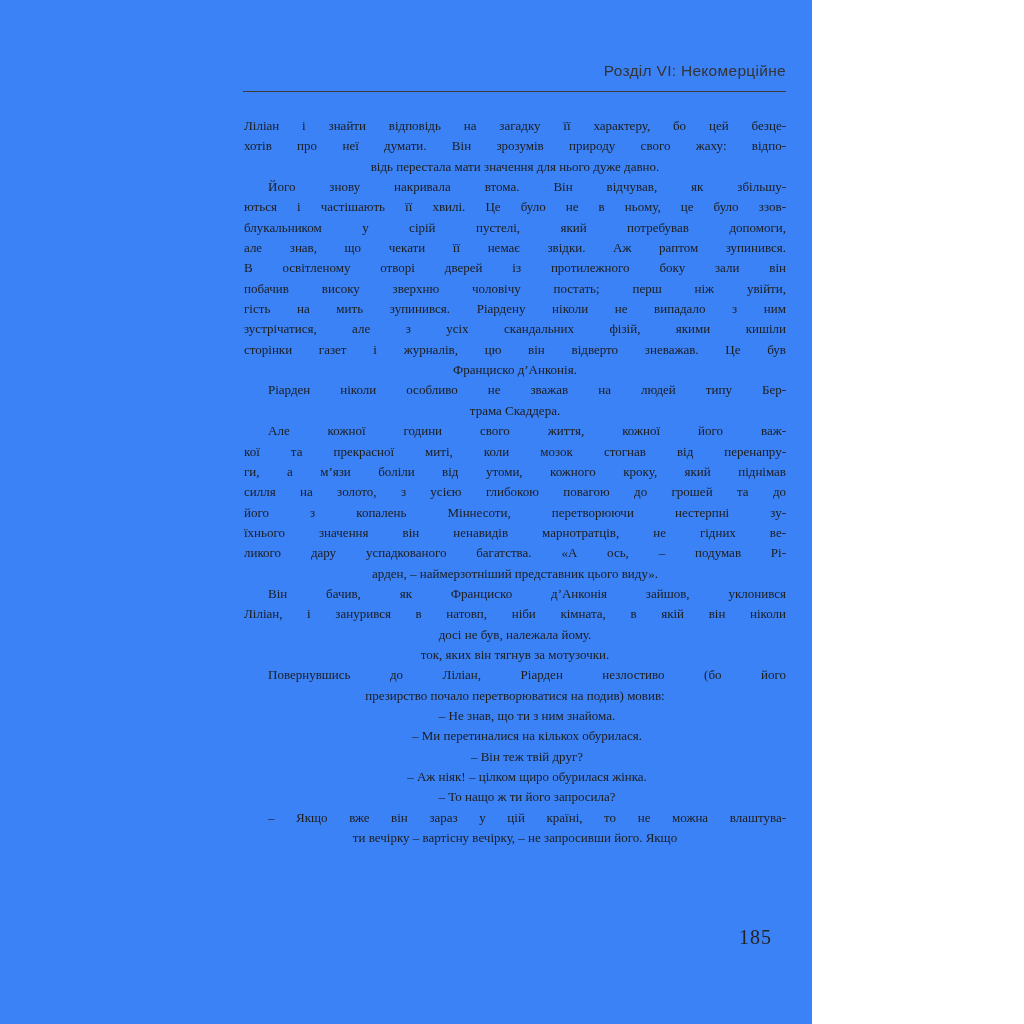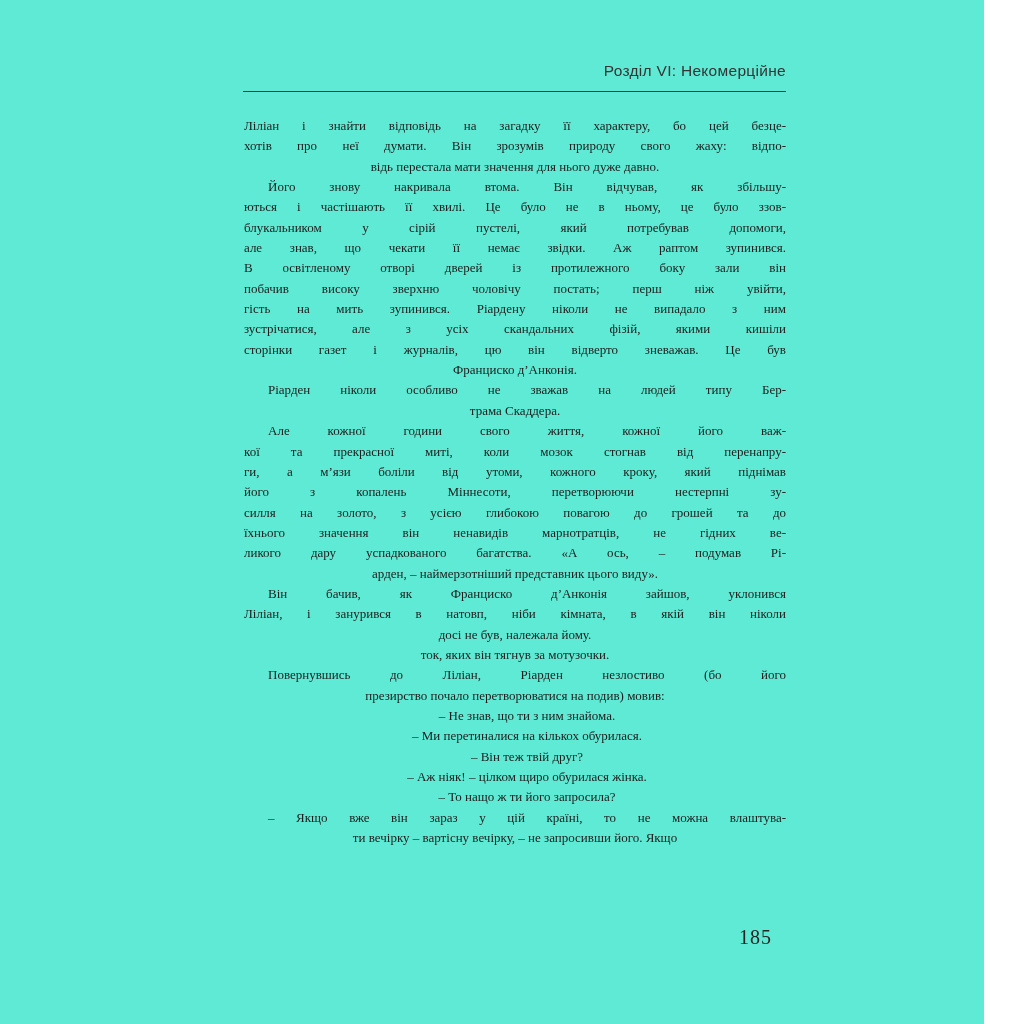--- a/index.html
+++ b/index.html
@@ -2,23 +2,23 @@
 <html><head>
 <meta charset="utf-8">
 <style>
   html, body {
     margin: 0;
     padding: 0;
     background: #ffffff;
   }
   .page {
     position: relative;
-    width: 984px;
+    width: 812px;
     height: 1024px;
-    background: #5eead4;
+    background: #3b82f6;
     overflow: hidden;
   }
   .chapter-header {
     position: absolute;
     left: 244px;
     top: 62px;
     width: 542px;
     text-align: right;
     font-family: "Liberation Sans", sans-serif;
     font-size: 15.5px;
@@ -102,22 +102,22 @@
       <div class="line jl">побачив високу зверхню чоловічу постать; перш ніж увійти,</div>
       <div class="line jl">гість на мить зупинився. Ріардену ніколи не випадало з ним</div>
       <div class="line jl">зустрічатися, але з усіх скандальних фізій, якими кишіли</div>
       <div class="line jl">сторінки газет і журналів, цю він відверто зневажав. Це був</div>
       <div class="line end">Франциско д’Анконія.</div>
       <div class="line jl ind">Ріарден ніколи особливо не зважав на людей типу Бер-</div>
       <div class="line end">трама Скаддера.</div>
       <div class="line jl ind">Але кожної години свого життя, кожної його важ-</div>
       <div class="line jl">кої та прекрасної миті, коли мозок стогнав від перенапру-</div>
       <div class="line jl">ги, а м’язи боліли від утоми, кожного кроку, який піднімав</div>
+      <div class="line jl">силля на золото, з усією глибокою повагою до грошей та до</div>
       <div class="line jl">його з копалень Міннесоти, перетворюючи нестерпні зу-</div>
-      <div class="line jl">силля на золото, з усією глибокою повагою до грошей та до</div>
       <div class="line jl">їхнього значення він ненавидів марнотратців, не гідних ве-</div>
       <div class="line jl">ликого дару успадкованого багатства. «А ось, – подумав Рі-</div>
       <div class="line end">арден, – наймерзотніший представник цього виду».</div>
       <div class="line jl ind">Він бачив, як Франциско д’Анконія зайшов, уклонився</div>
       <div class="line jl">Ліліан, і занурився в натовп, ніби кімната, в якій він ніколи</div>
       <div class="line end">досі не був, належала йому.</div>
       <div class="line end">ток, яких він тягнув за мотузочки.</div>
       <div class="line jl ind">Повернувшись до Ліліан, Ріарден незлостиво (бо його</div>
       <div class="line end">презирство почало перетворюватися на подив) мовив:</div>
       <div class="line end ind">– Не знав, що ти з ним знайома.</div>

